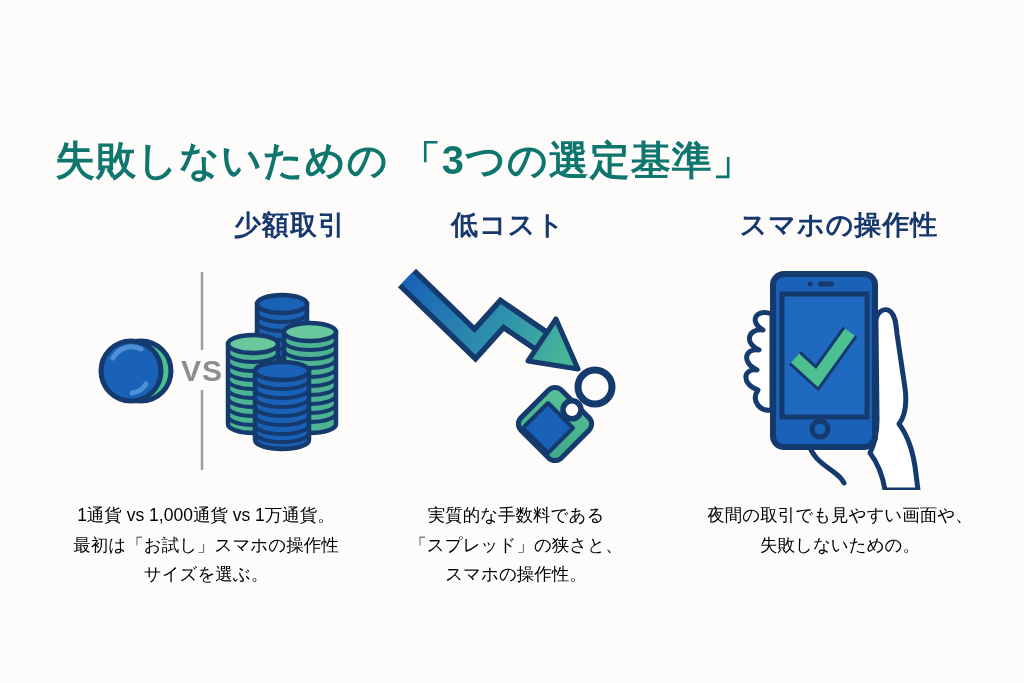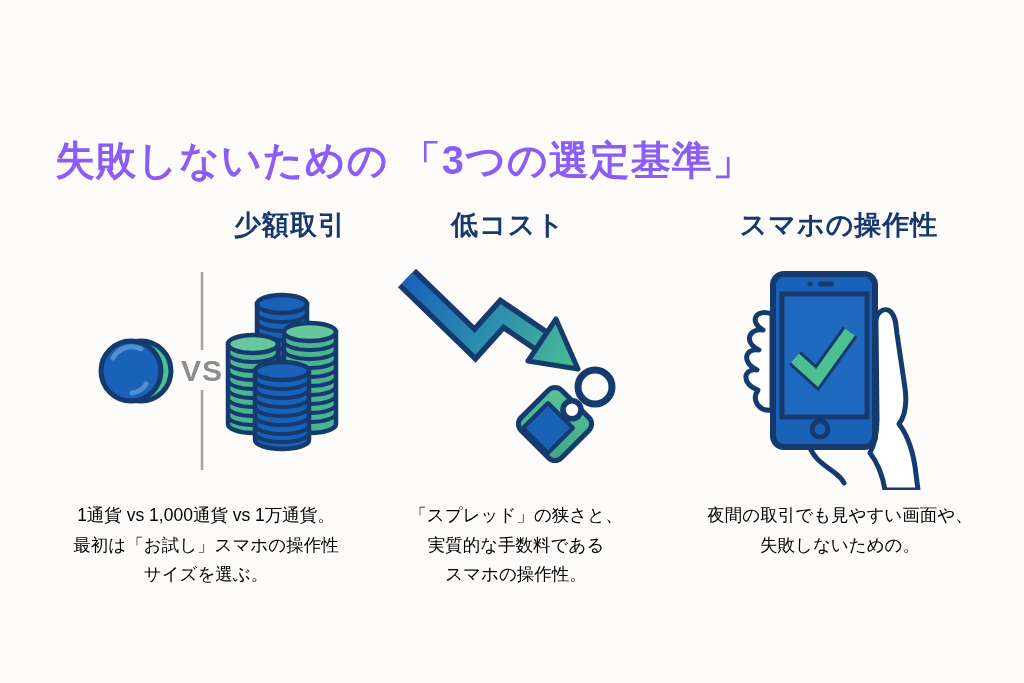--- a/index.html
+++ b/index.html
@@ -3,21 +3,21 @@
 <meta charset="utf-8">
 <style>
   html,body{margin:0;padding:0;background:#ffffff;}
   .canvas{
     position:relative;width:1024px;height:683px;overflow:hidden;
     background:#fdfcfa;
     font-family:"Liberation Sans","DejaVu Sans",sans-serif;
   }
   .title{
     position:absolute;left:55px;top:106px;width:900px;
-    font-size:40px;font-weight:900;color:#8b5cf6;letter-spacing:1px;
+    font-size:40px;font-weight:900;color:#0f766e;letter-spacing:1px;
   }
   .col-header{
     position:absolute;top:207px;font-size:27px;font-weight:800;
     color:#16386d;text-align:center;letter-spacing:1px;
   }
   .col-header.c1{left:46px;width:300px;text-align:right;}
   .col-header.c2{left:378px;width:260px;}
   .col-header.c3{left:689px;width:300px;}
   .desc{
     position:absolute;top:501px;font-size:17.5px;line-height:29.5px;
@@ -138,22 +138,22 @@
              C28,108 26,124 43,130 C36,140 44,152 57,150 Z" fill="#ffffff" stroke="#153a6e" stroke-width="5" stroke-linejoin="round"></path>
   </svg>
 
   <div class="desc c1">
     <div>1通貨 vs 1,000通貨 vs 1万通貨。</div>
     <div>最初は「お試し」スマホの操作性</div>
     <div>サイズを選ぶ。</div>
   </div>
 
   <div class="desc c2">
+    <div>実質的な手数料である</div>
     <div>「スプレッド」の狭さと、</div>
-    <div>実質的な手数料である</div>
     <div>スマホの操作性。</div>
   </div>
 
   <div class="desc c3">
     <div>夜間の取引でも見やすい画面や、</div>
     <div>失敗しないための。</div>
   </div>
 
 </div>
 

